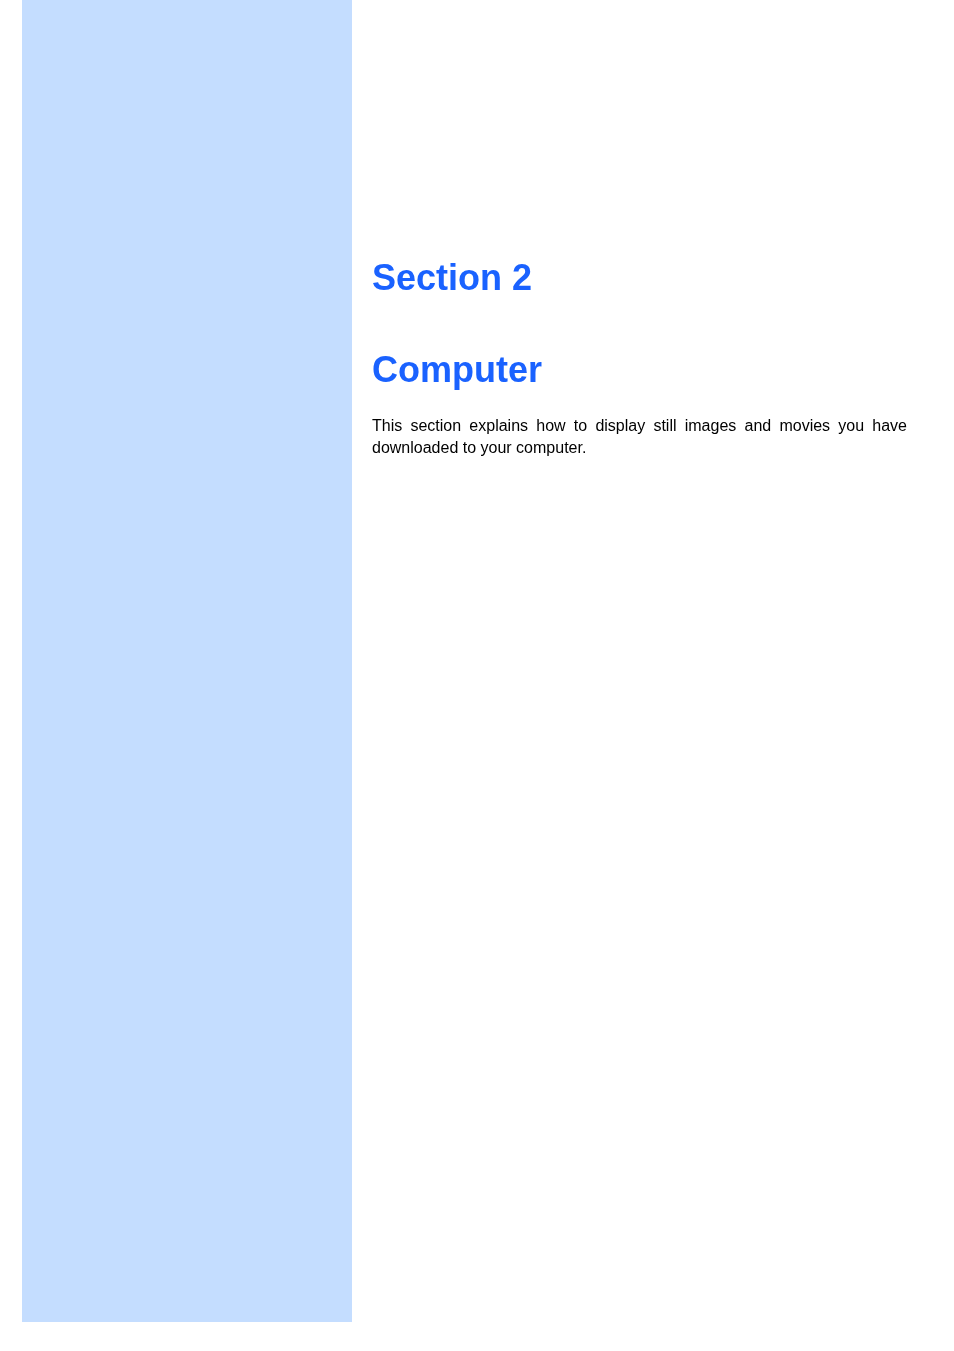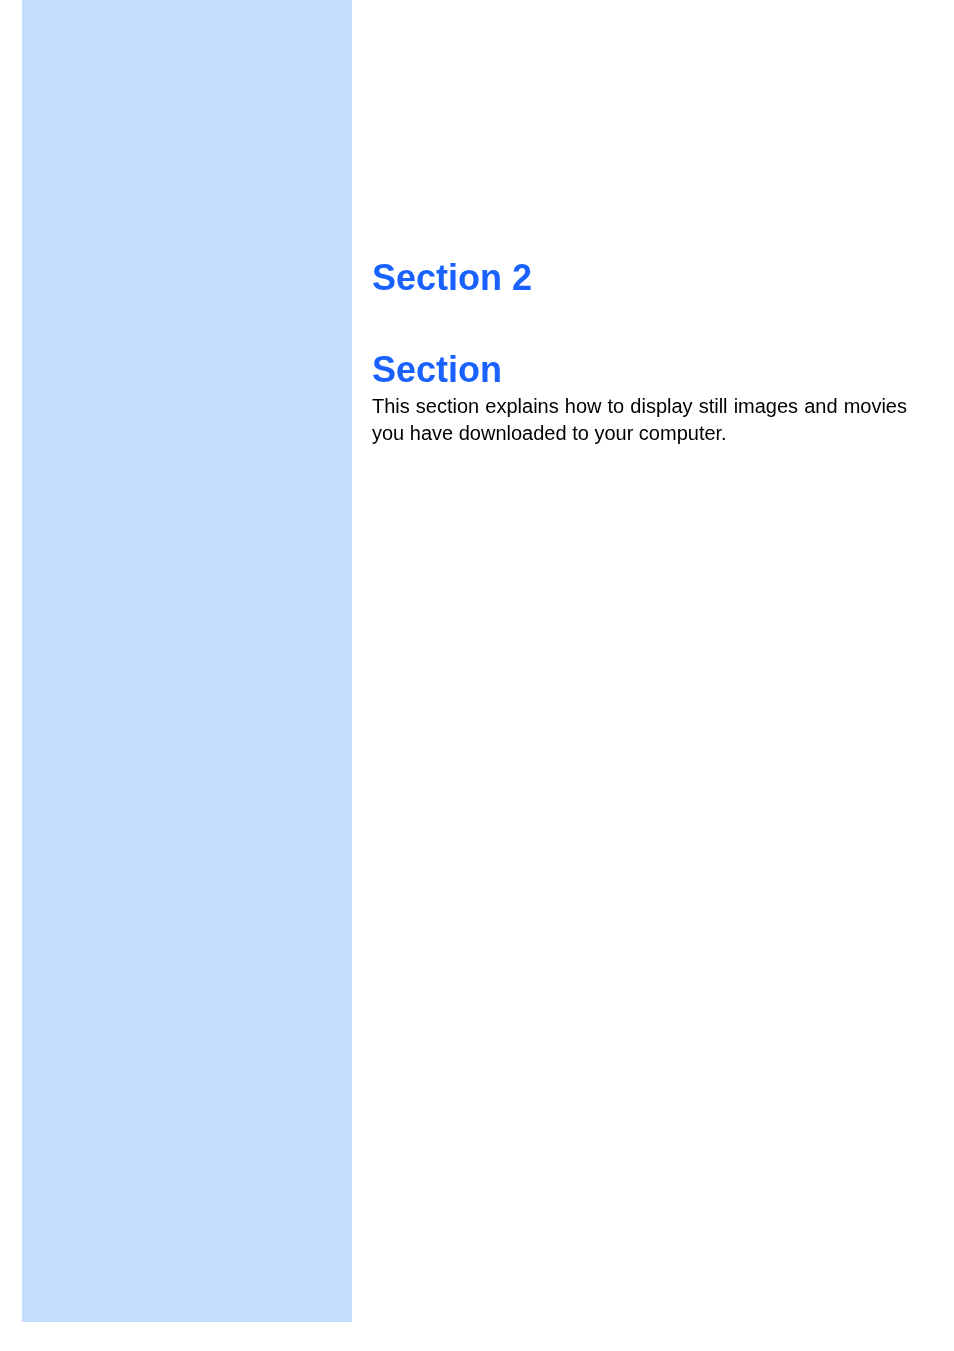--- a/index.html
+++ b/index.html
@@ -27,33 +27,34 @@
       position: absolute;
       left: 372px;
       top: 255px;
       width: 535px;
     }
     .section-heading {
       color: #1a62ff;
       font-weight: bold;
       font-size: 36px;
       line-height: 1.28;
+      margin-bottom: 22px;
     }
     .body-text {
       color: #000000;
-      font-size: 20px;
+      font-size: 16px;
       line-height: 1.35;
       text-align: justify;
     }
   </style>
 </head>
 <body>
 
 <div class="sidebar"></div>
 
 <div class="content">
   <h1 class="section-heading">
     <span>Section 2</span><br>
     <br>
-    <span>Section</span>
+    <span>Computer</span>
   </h1>
   <p class="body-text">This section explains how to display still images and mov­ies you have downloaded to your computer.</p>
 </div>
 
 </body></html>

